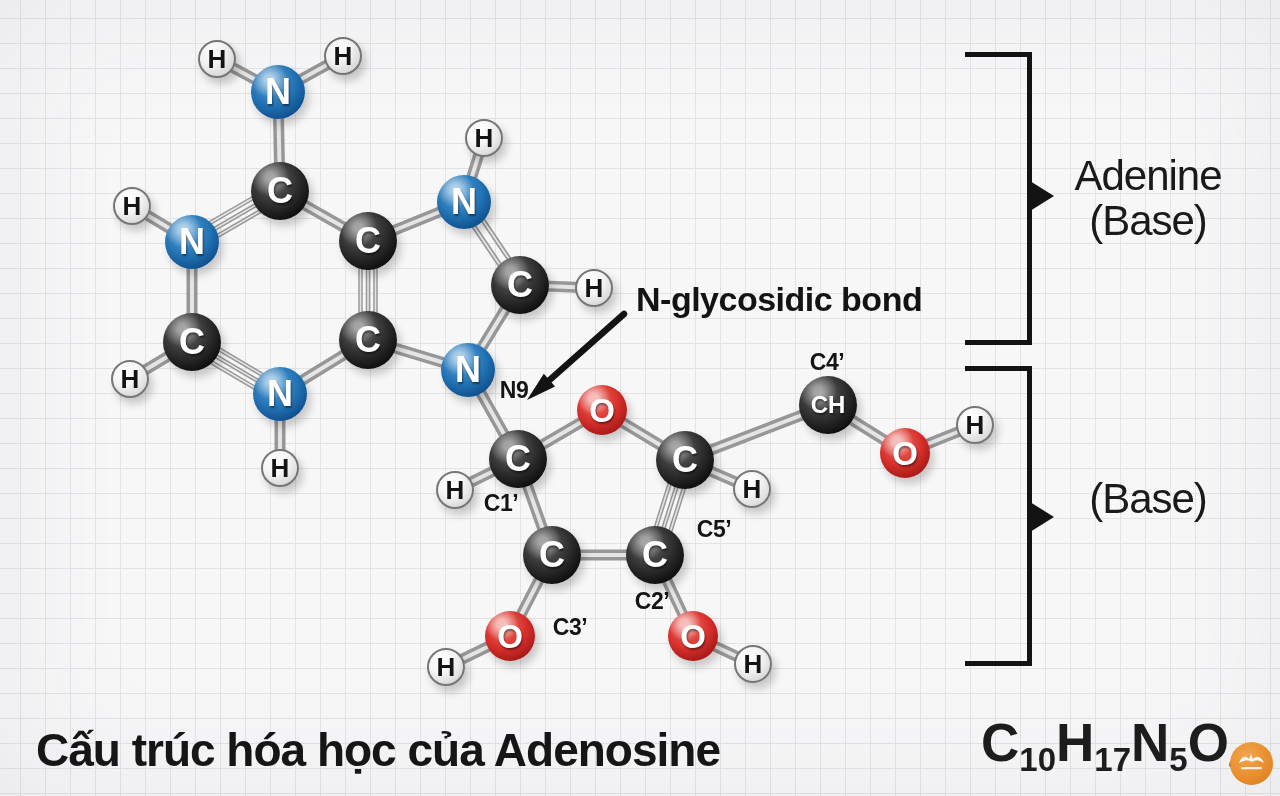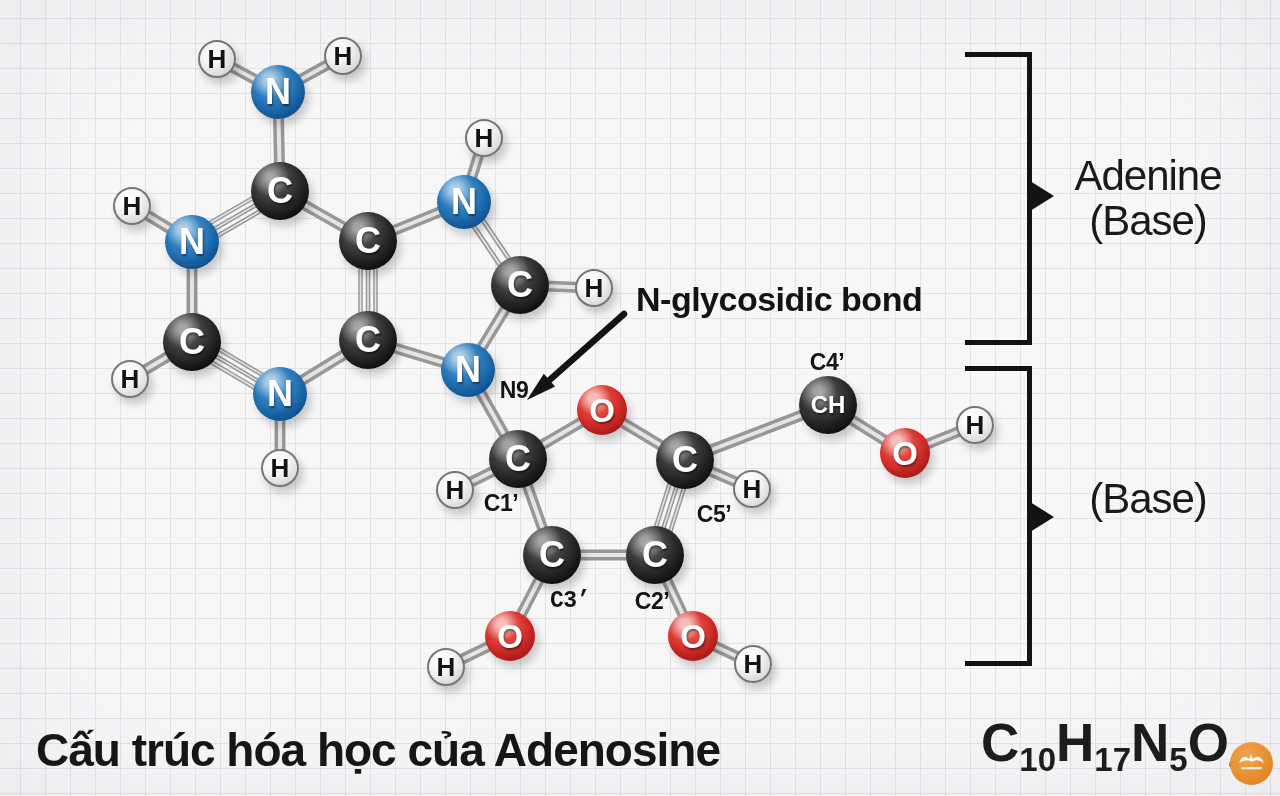--- a/index.html
+++ b/index.html
@@ -278,22 +278,22 @@
       <div class="atom el-C" style="left: 626px; top: 526px; height: 58px; width: 58px; font-size: 36px;">C</div>
       <div class="atom el-O" style="left: 485px; top: 611px; height: 50px; width: 50px; font-size: 33px;">O</div>
       <div class="atom el-H" style="left: 427px; top: 648px; height: 38px; width: 38px; font-size: 26px;">H</div>
       <div class="atom el-O" style="left: 668px; top: 611px; height: 50px; width: 50px; font-size: 33px;">O</div>
       <div class="atom el-H" style="left: 734px; top: 645px; height: 38px; width: 38px; font-size: 26px;">H</div>
       <div class="atom el-CH" style="left: 799px; top: 376px; height: 58px; width: 58px; font-size: 24px;">CH</div>
       <div class="atom el-O" style="left: 880px; top: 428px; height: 50px; width: 50px; font-size: 33px;">O</div>
       <div class="atom el-H" style="left: 956px; top: 406px; height: 38px; width: 38px; font-size: 26px;">H</div>
       <div class="atom-label" style="left: 514px; top: 354px; margin-top: 36px;">N9</div>
       <div class="atom-label" style="left: 501px; top: 503px;">C1’</div>
-      <div class="atom-label" style="left: 714px; top: 514px;">C5’</div>
-      <div class="atom-label" style="left: 570px; top: 601px; font-family: Liberation Mono, monospace;">C3’</div>
+      <div class="atom-label" style="left: 714px; top: 529px;">C5’</div>
+      <div class="atom-label" style="left: 570px; top: 627px;">C3’</div>
       <div class="atom-label" style="left: 652px; top: 601px; text-align: right;">C2’</div>
       <div class="atom-label" style="left: 827px; top: 362px;">C4’</div>
     </div>
 
   <div id="nglyco-label">N-glycosidic bond</div>
 
   <div>
     <div class="bk" style="left:965px; top:52px;  width:67px; height:5px;"></div>
     <div class="bk" style="left:1027px;top:52px;  width:5px;  height:293px;"></div>
     <div class="bk" style="left:965px; top:340px; width:67px; height:5px;"></div>

